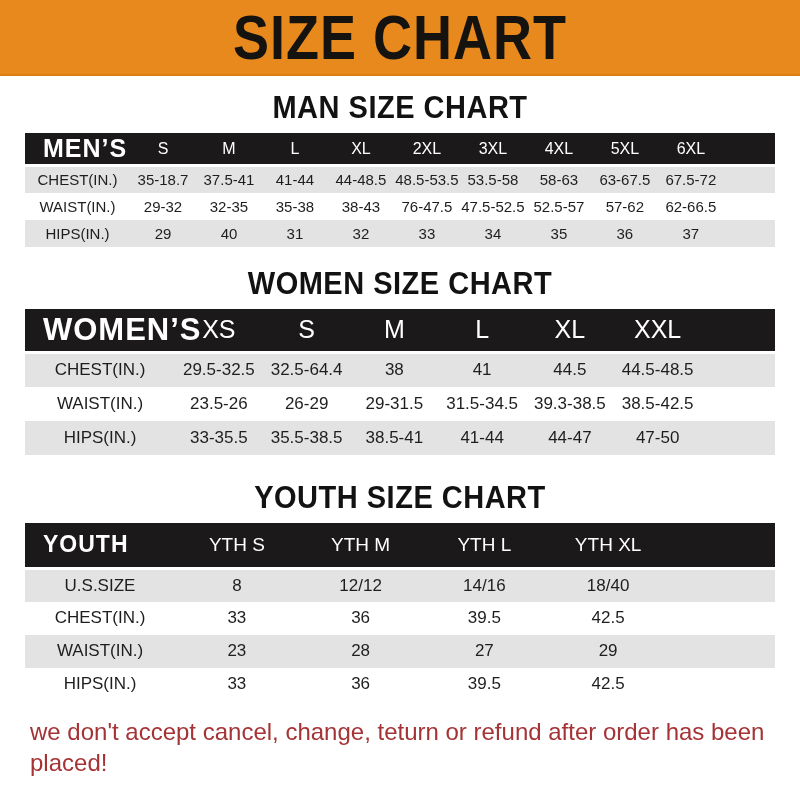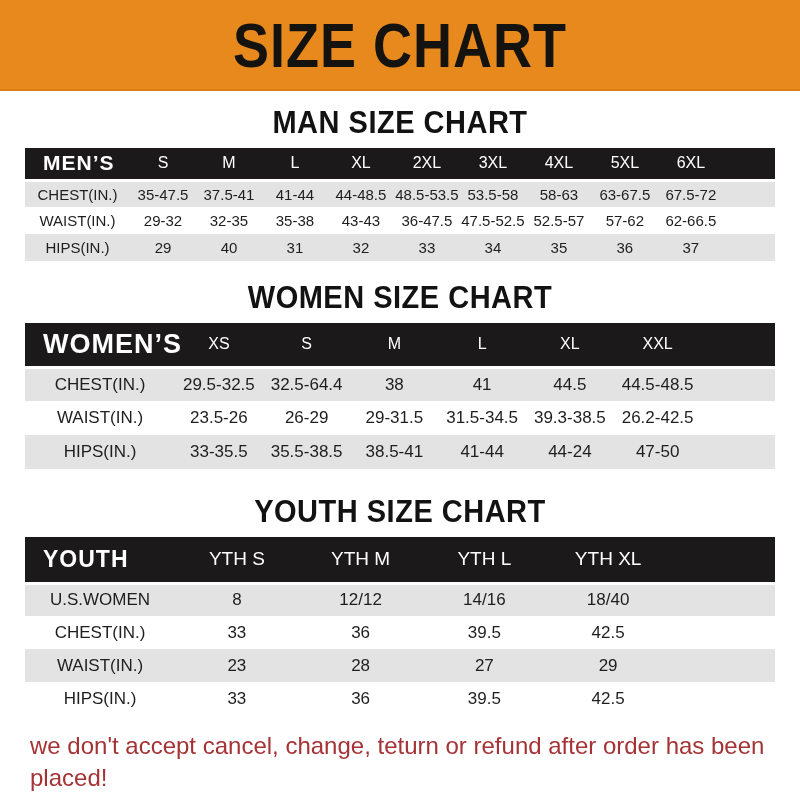--- a/index.html
+++ b/index.html
@@ -4,21 +4,21 @@
 <style>
   * { box-sizing: border-box; }
   html, body {
     margin: 0; padding: 0;
     width: 800px; height: 800px;
     background: #ffffff;
     font-family: "Liberation Sans", sans-serif;
     overflow: hidden;
   }
   .banner {
-    height: 91px;
+    height: 76px;
     background: #E8891E;
     display: flex; align-items: center; justify-content: center;
     border-bottom: 2px solid #DD7E12;
   }
   .banner-title {
     display: inline-block;
     font-size: 54px;
     font-weight: 800;
     letter-spacing: 1px;
     color: #151310;
@@ -58,25 +58,25 @@
   }
   tbody td {
     text-align: center;
     color: #1e1e1e;
     font-weight: 400;
   }
   tbody tr:nth-child(odd) { background: #e3e3e3; }
   tbody tr:nth-child(even) { background: #ffffff; }
   
   .sec0 thead th { height: 32px; font-size: 16px; }
-  .sec0 thead th.label-cell { font-size: 21px; }
+  .sec0 thead th.label-cell { font-size: 25px; }
   .sec0 tbody td { height: 27px; font-size: 15px; }
   
-  .sec1 thead th { height: 44px; font-size: 16px; }
-  .sec1 thead th.label-cell { font-size: 27px; }
+  .sec1 thead th { height: 44px; font-size: 25px; }
+  .sec1 thead th.label-cell { font-size: 31px; }
   .sec1 tbody td { height: 34px; font-size: 17px; }
   
   .sec2 thead th { height: 46px; font-size: 19px; }
   .sec2 thead th.label-cell { font-size: 23px; margin-top: 44px; }
   .sec2 tbody td { height: 33px; font-size: 17px; }
   .footer-note {
     margin: 15px 20px 0 30px;
     font-size: 24px;
     line-height: 1.32;
     color: #A53335;
@@ -119,38 +119,38 @@
               <th>3XL</th>
               <th>4XL</th>
               <th>5XL</th>
               <th>6XL</th>
               <th></th>
             </tr>
           </thead>
           <tbody>
             <tr>
               <td>CHEST(IN.)</td>
-              <td>35-47.5</td>
+              <td>35-18.7</td>
               <td>37.5-41</td>
               <td>41-44</td>
               <td>44-48.5</td>
               <td>48.5-53.5</td>
               <td>53.5-58</td>
               <td>58-63</td>
               <td>63-67.5</td>
               <td>67.5-72</td>
               <td></td>
             </tr>
             <tr>
               <td>WAIST(IN.)</td>
               <td>29-32</td>
               <td>32-35</td>
               <td>35-38</td>
-              <td>43-43</td>
-              <td>36-47.5</td>
+              <td>38-43</td>
+              <td>76-47.5</td>
               <td>47.5-52.5</td>
               <td>52.5-57</td>
               <td>57-62</td>
               <td>62-66.5</td>
               <td></td>
             </tr>
             <tr>
               <td>HIPS(IN.)</td>
               <td>29</td>
               <td>40</td>
@@ -205,30 +205,30 @@
               <td>44.5-48.5</td>
               <td></td>
             </tr>
             <tr>
               <td>WAIST(IN.)</td>
               <td>23.5-26</td>
               <td>26-29</td>
               <td>29-31.5</td>
               <td>31.5-34.5</td>
               <td>39.3-38.5</td>
-              <td>26.2-42.5</td>
+              <td>38.5-42.5</td>
               <td></td>
             </tr>
             <tr>
               <td>HIPS(IN.)</td>
               <td>33-35.5</td>
               <td>35.5-38.5</td>
               <td>38.5-41</td>
               <td>41-44</td>
-              <td>44-24</td>
+              <td>44-47</td>
               <td>47-50</td>
               <td></td>
             </tr>
           </tbody>
         </table>
       </div>
   </div>
 
   <div class="sec-wrap2">
     <h2 class="section-heading">YOUTH SIZE CHART</h2>
@@ -247,21 +247,21 @@
               <th class="label-cell">YOUTH</th>
               <th>YTH S</th>
               <th>YTH M</th>
               <th>YTH L</th>
               <th>YTH XL</th>
               <th></th>
             </tr>
           </thead>
           <tbody>
             <tr>
-              <td>U.S.WOMEN</td>
+              <td>U.S.SIZE</td>
               <td>8</td>
               <td>12/12</td>
               <td>14/16</td>
               <td>18/40</td>
               <td></td>
             </tr>
             <tr>
               <td>CHEST(IN.)</td>
               <td>33</td>
               <td>36</td>

